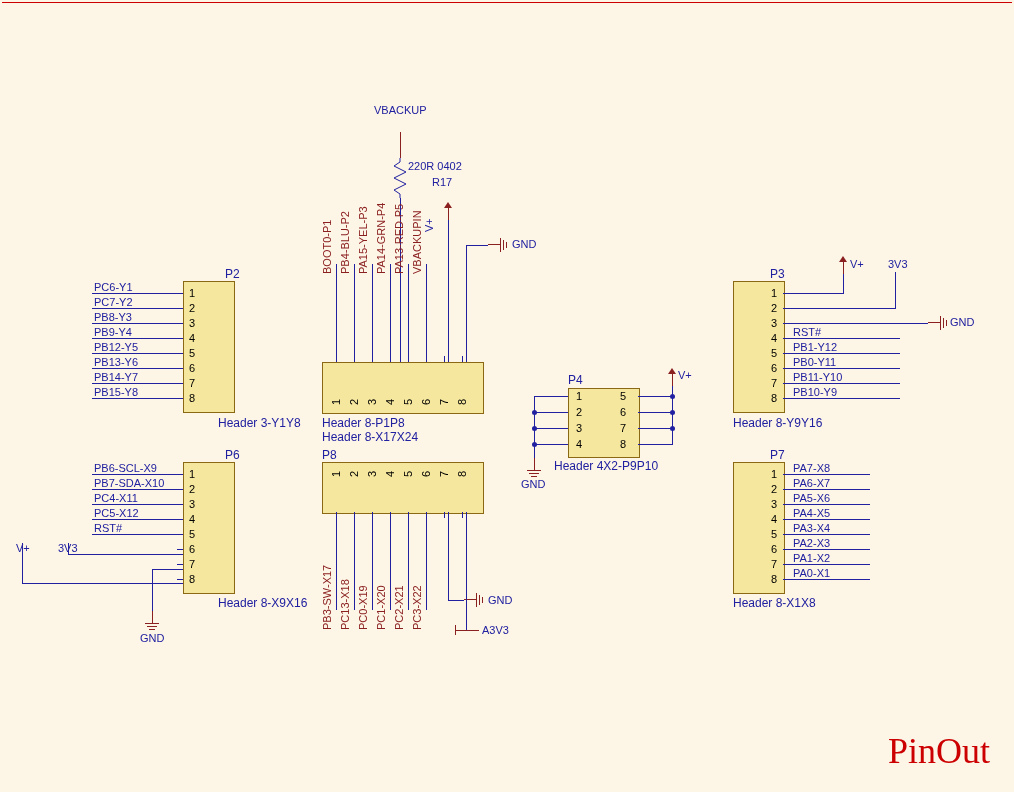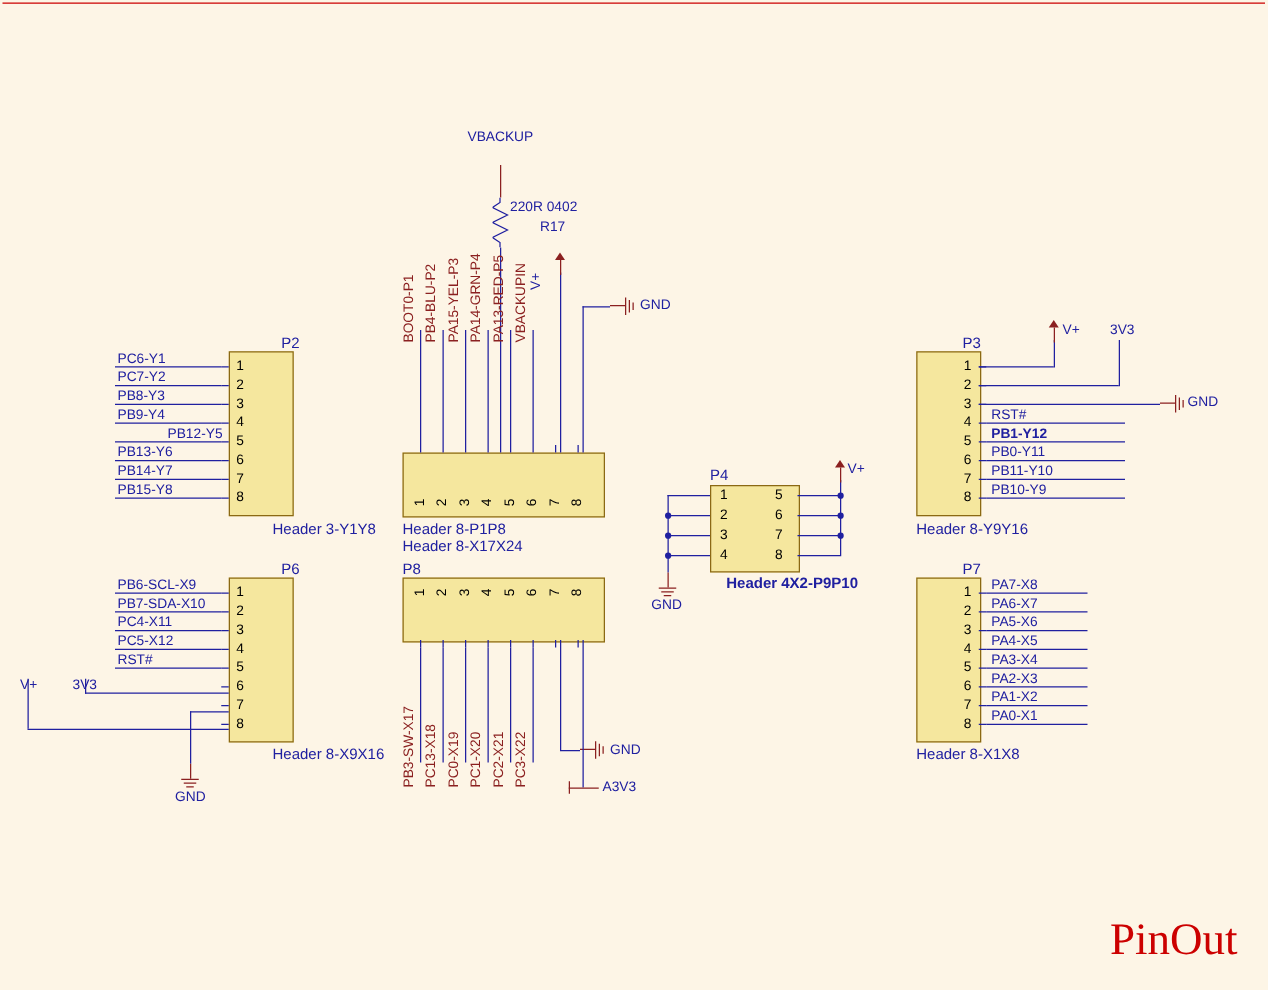--- a/index.html
+++ b/index.html
@@ -145,21 +145,21 @@
   <div class="ref-des" style="left:322px; top:401px;">P5</div>
   <div class="header-block header-horiz" style="left:322px; top:362px; width:160px;"></div>
   <div class="part-name" style="left:322px; top:416px;">Header 8-P1P8</div>
   <div class="part-name" style="left:322px; top:430px;">Header 8-X17X24</div>
 
   <div class="ref-des" style="left:322px; top:448px;">P8</div>
   <div class="header-block header-horiz" style="left:322px; top:462px; width:160px;"></div>
 
   <div class="ref-des" style="left:568px; top:373px;">P4</div>
   <div class="header-block" style="left:568px; top:388px; width:70px; height:68px;"></div>
-  <div class="part-name" style="left:581px; top:459px;font-weight:bold;">Header 4X2-P9P10</div>
+  <div class="part-name" style="left:554px; top:459px;">Header 4X2-P9P10</div>
 
   <div class="wire" style="left:534px; top:396px; width:34px; height:1px;"></div>
   <div class="wire" style="left:534px; top:412px; width:34px; height:1px;"></div>
   <div class="wire" style="left:534px; top:428px; width:34px; height:1px;"></div>
   <div class="wire" style="left:534px; top:444px; width:34px; height:1px;"></div>
   <div class="wire" style="left:534px; top:396px; width:1px; height:62px;"></div>
   <div class="junction" style="left:534px; top:412px;"></div>
   <div class="junction" style="left:534px; top:428px;"></div>
   <div class="junction" style="left:534px; top:444px;"></div>
   <div class="gnd-symbol" style="left:534px; top:470px;">
@@ -263,21 +263,21 @@
     <div class="wire" style="left: 177px; top: 323px; width: 6px; height: 1px;"></div>
     <div class="wire" style="left: 92px; top: 323px; width: 85px; height: 1px;"></div>
     <div class="net-label" style="left: 94px; top: 311px;">PB8-Y3</div>
     <div class="pin-num" style="left: 189px; top: 332px;">4</div>
     <div class="wire" style="left: 177px; top: 338px; width: 6px; height: 1px;"></div>
     <div class="wire" style="left: 92px; top: 338px; width: 85px; height: 1px;"></div>
     <div class="net-label" style="left: 94px; top: 326px;">PB9-Y4</div>
     <div class="pin-num" style="left: 189px; top: 347px;">5</div>
     <div class="wire" style="left: 177px; top: 353px; width: 6px; height: 1px;"></div>
     <div class="wire" style="left: 92px; top: 353px; width: 85px; height: 1px;"></div>
-    <div class="net-label" style="left: 94px; top: 341px; margin-left: 40px;">PB12-Y5</div>
+    <div class="net-label" style="left: 94px; top: 341px;">PB12-Y5</div>
     <div class="pin-num" style="left: 189px; top: 362px;">6</div>
     <div class="wire" style="left: 177px; top: 368px; width: 6px; height: 1px;"></div>
     <div class="wire" style="left: 92px; top: 368px; width: 85px; height: 1px;"></div>
     <div class="net-label" style="left: 94px; top: 356px;">PB13-Y6</div>
     <div class="pin-num" style="left: 189px; top: 377px;">7</div>
     <div class="wire" style="left: 177px; top: 383px; width: 6px; height: 1px;"></div>
     <div class="wire" style="left: 92px; top: 383px; width: 85px; height: 1px;"></div>
     <div class="net-label" style="left: 94px; top: 371px;">PB14-Y7</div>
     <div class="pin-num" style="left: 189px; top: 392px;">8</div>
     <div class="wire" style="left: 177px; top: 398px; width: 6px; height: 1px;"></div>
@@ -315,21 +315,21 @@
     <div class="wire" style="left: 783px; top: 308px; width: 6px; height: 1px;"></div>
     <div class="pin-num" style="left: 771px; top: 317px;">3</div>
     <div class="wire" style="left: 783px; top: 323px; width: 6px; height: 1px;"></div>
     <div class="pin-num" style="left: 771px; top: 332px;">4</div>
     <div class="wire" style="left: 783px; top: 338px; width: 6px; height: 1px;"></div>
     <div class="wire" style="left: 789px; top: 338px; width: 111px; height: 1px;"></div>
     <div class="net-label" style="left: 793px; top: 326px;">RST#</div>
     <div class="pin-num" style="left: 771px; top: 347px;">5</div>
     <div class="wire" style="left: 783px; top: 353px; width: 6px; height: 1px;"></div>
     <div class="wire" style="left: 789px; top: 353px; width: 111px; height: 1px;"></div>
-    <div class="net-label" style="left: 793px; top: 341px; font-weight: bold;">PB1-Y12</div>
+    <div class="net-label" style="left: 793px; top: 341px;">PB1-Y12</div>
     <div class="pin-num" style="left: 771px; top: 362px;">6</div>
     <div class="wire" style="left: 783px; top: 368px; width: 6px; height: 1px;"></div>
     <div class="wire" style="left: 789px; top: 368px; width: 111px; height: 1px;"></div>
     <div class="net-label" style="left: 793px; top: 356px;">PB0-Y11</div>
     <div class="pin-num" style="left: 771px; top: 377px;">7</div>
     <div class="wire" style="left: 783px; top: 383px; width: 6px; height: 1px;"></div>
     <div class="wire" style="left: 789px; top: 383px; width: 111px; height: 1px;"></div>
     <div class="net-label" style="left: 793px; top: 371px;">PB11-Y10</div>
     <div class="pin-num" style="left: 771px; top: 392px;">8</div>
     <div class="wire" style="left: 783px; top: 398px; width: 6px; height: 1px;"></div>

